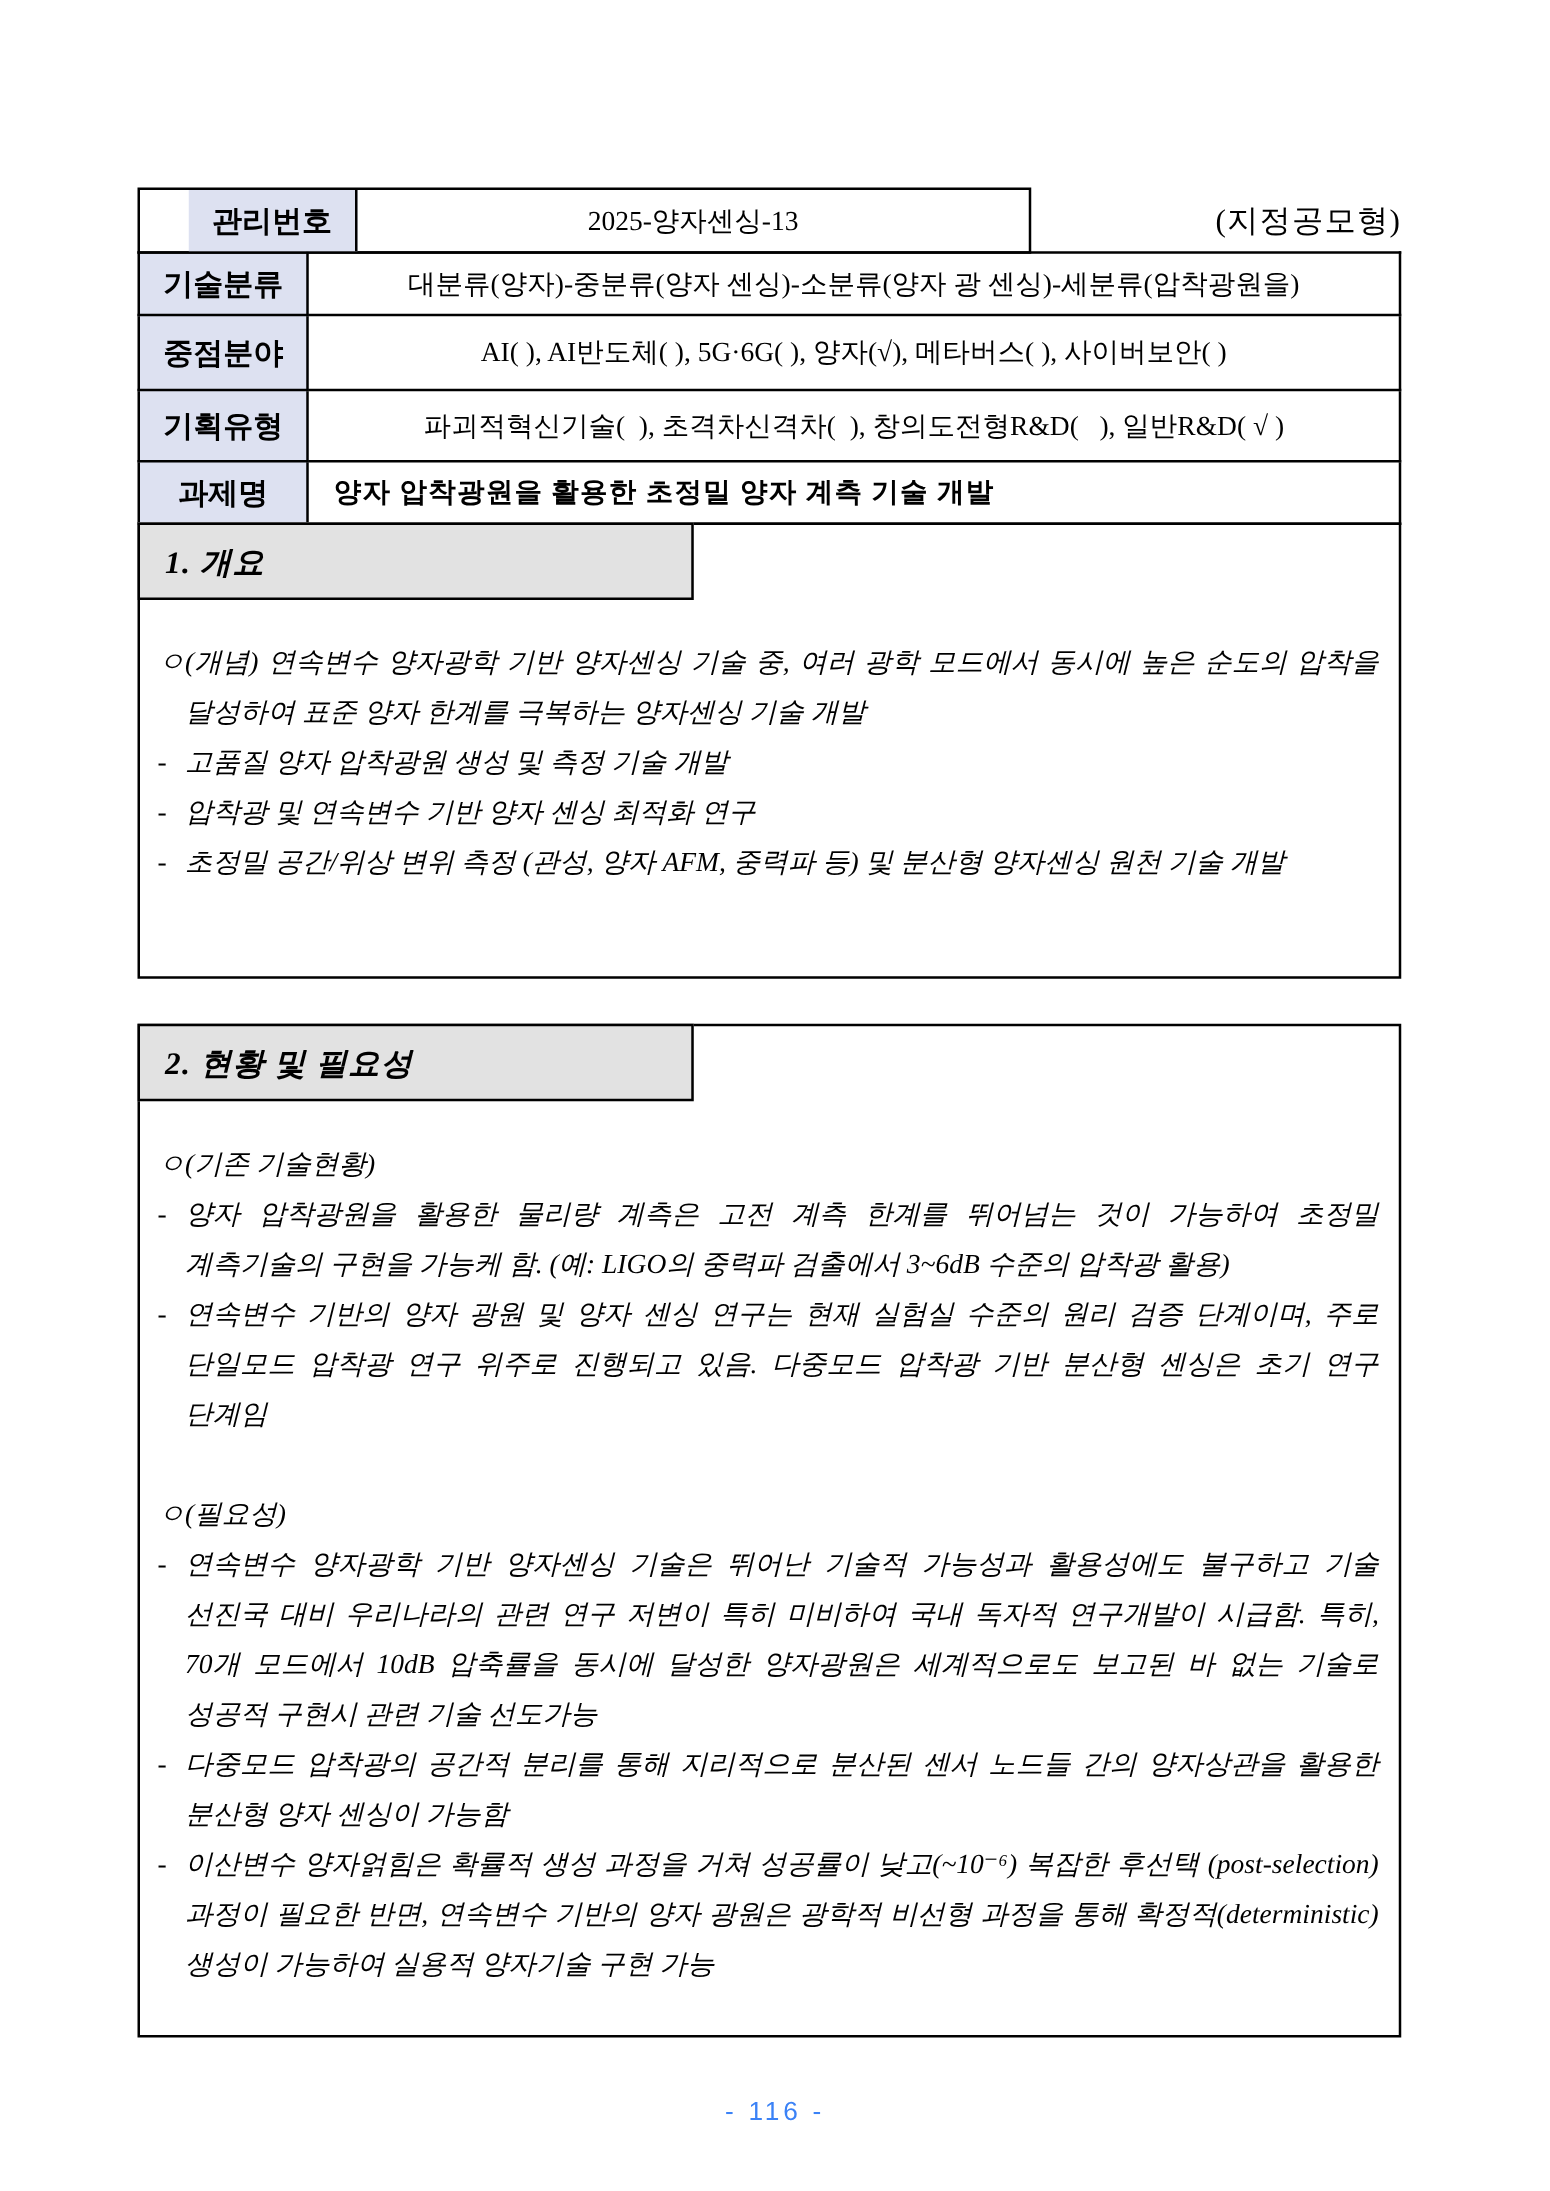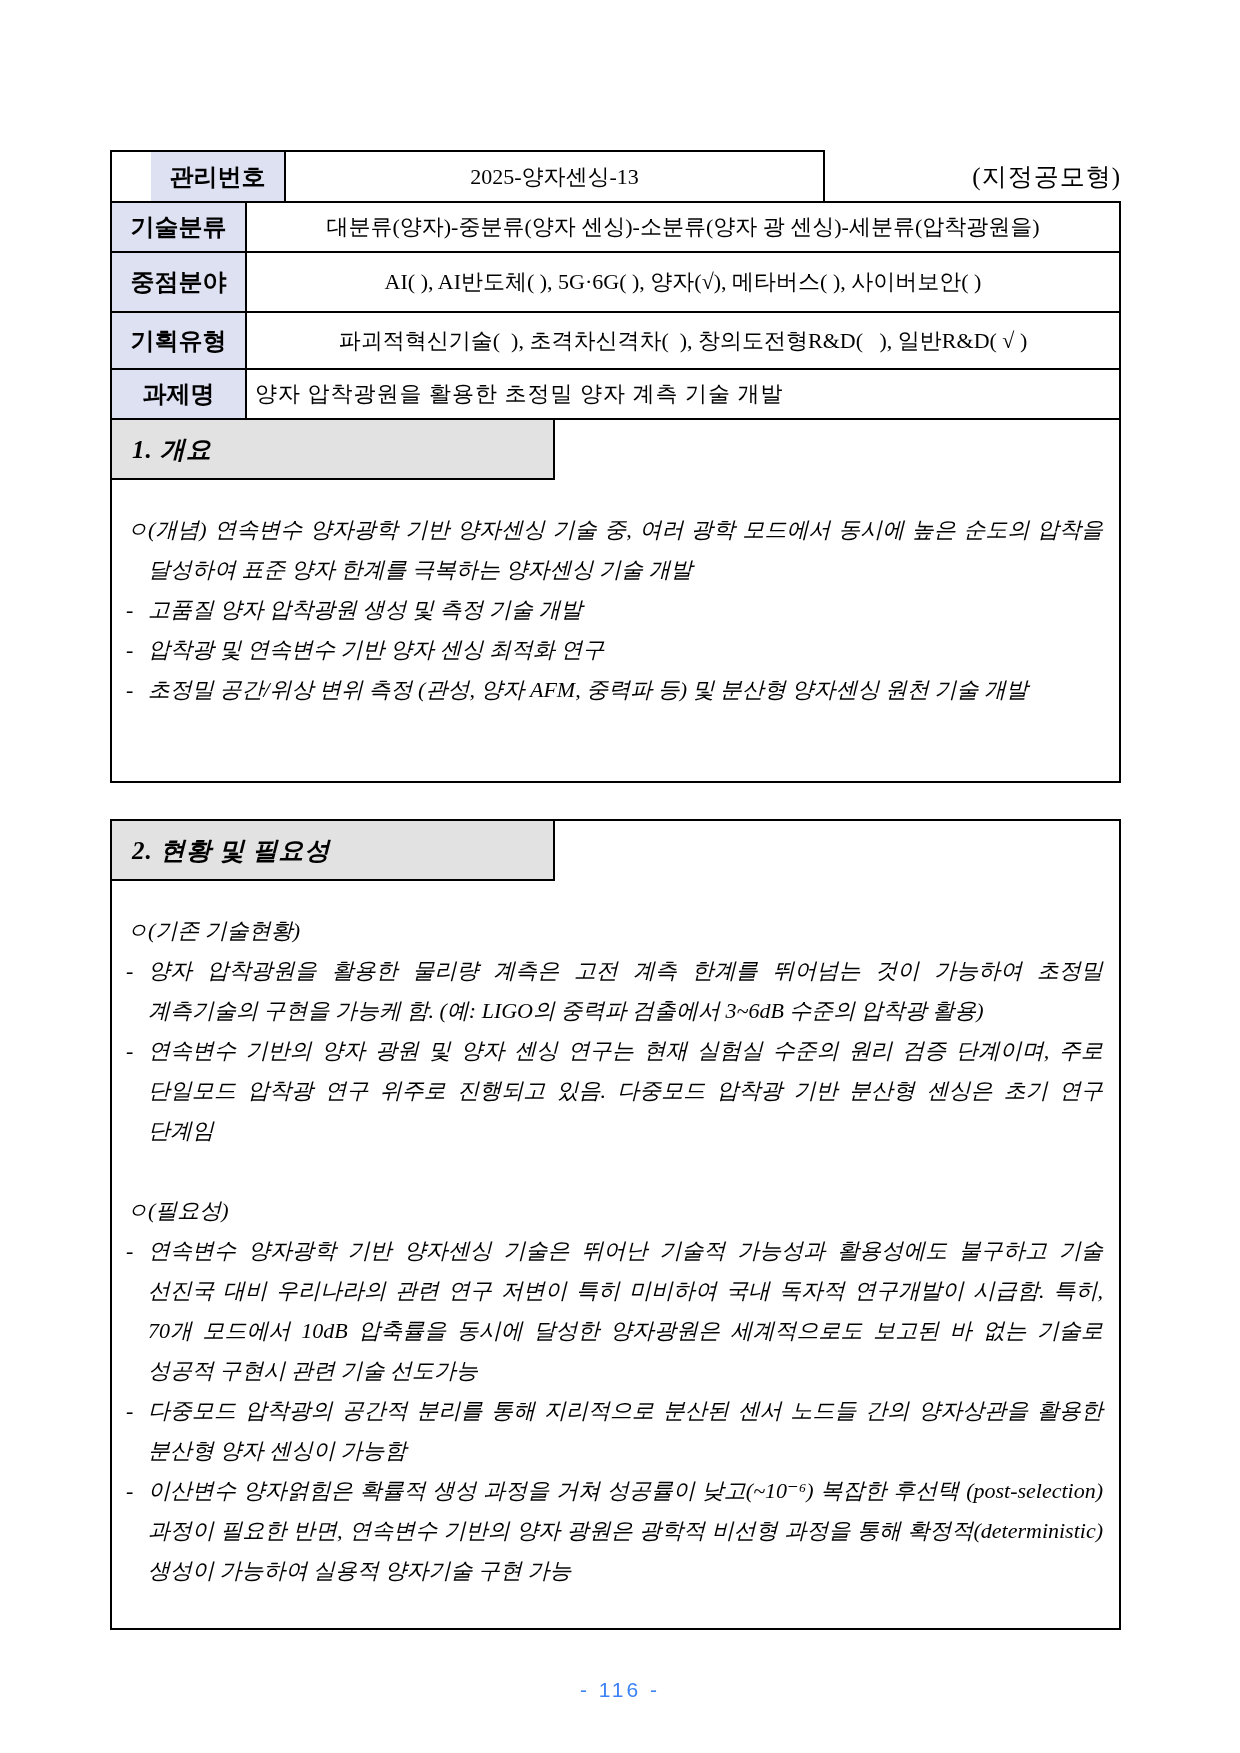--- a/index.html
+++ b/index.html
@@ -28,21 +28,21 @@
   }
 
   
   table.grid { width:1011px; border-collapse:collapse; margin-top:-2px; table-layout:fixed; }
   table.grid td { border:2px solid #000; }
   td.lbl {
     width:135px; background:#dde1f1; font-weight:bold; font-size:24px;
     text-align:center; vertical-align:middle;
   }
   td.val { font-size:22px; text-align:center; vertical-align:middle; white-space:pre; }
-  td.val.proj { font-weight:normal; text-align:left; padding-left:8px; white-space:normal; letter-spacing:1px; }
+  td.val.proj { font-weight:bold; text-align:left; padding-left:20px; white-space:normal; letter-spacing:1px; }
   tr.h50 { height:50px; } tr.h60 { height:60px;margin-left:20px; } tr.h57 { height:57px; }
 
   
   .section-box {
     width:1011px; border:2px solid #000; margin-top:-2px; position:relative;font-style:italic;
   }
   .section-box.gap-above { margin-top:6px; }
   .section-title {
     width:445px; height:62px; background:#e2e2e2;
     border:2px solid #000; margin:-2px 0 0 -2px;

